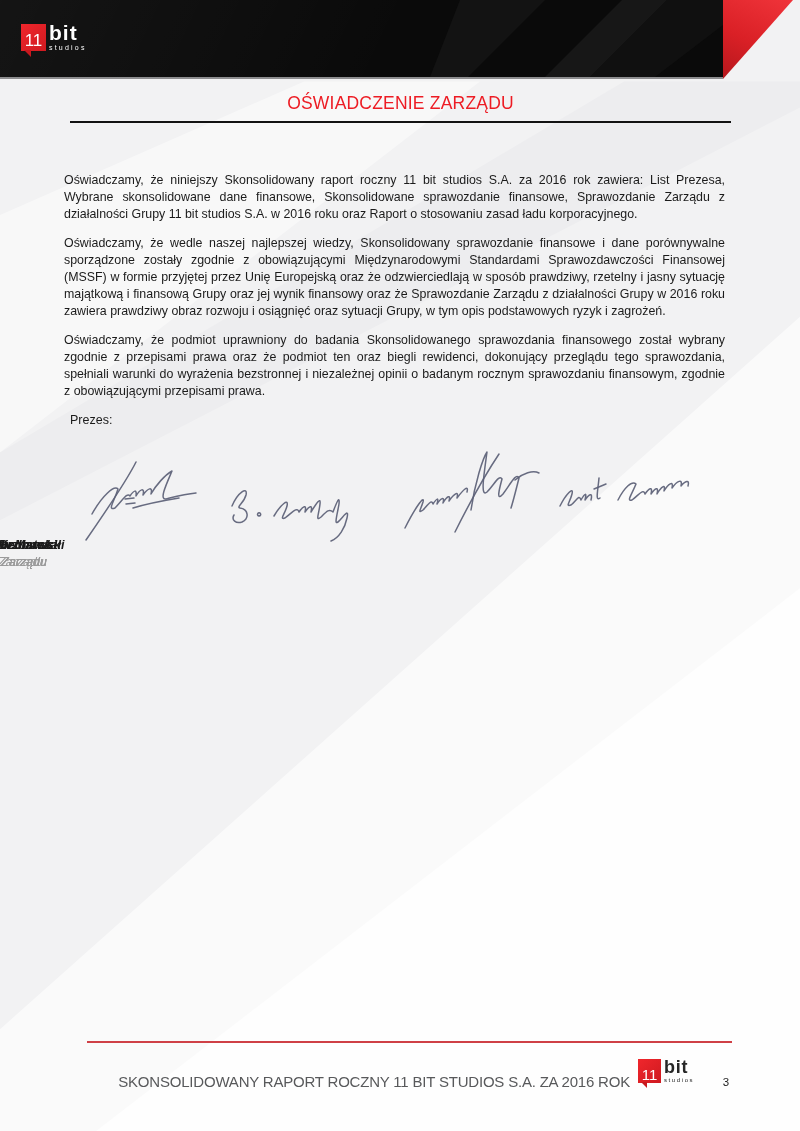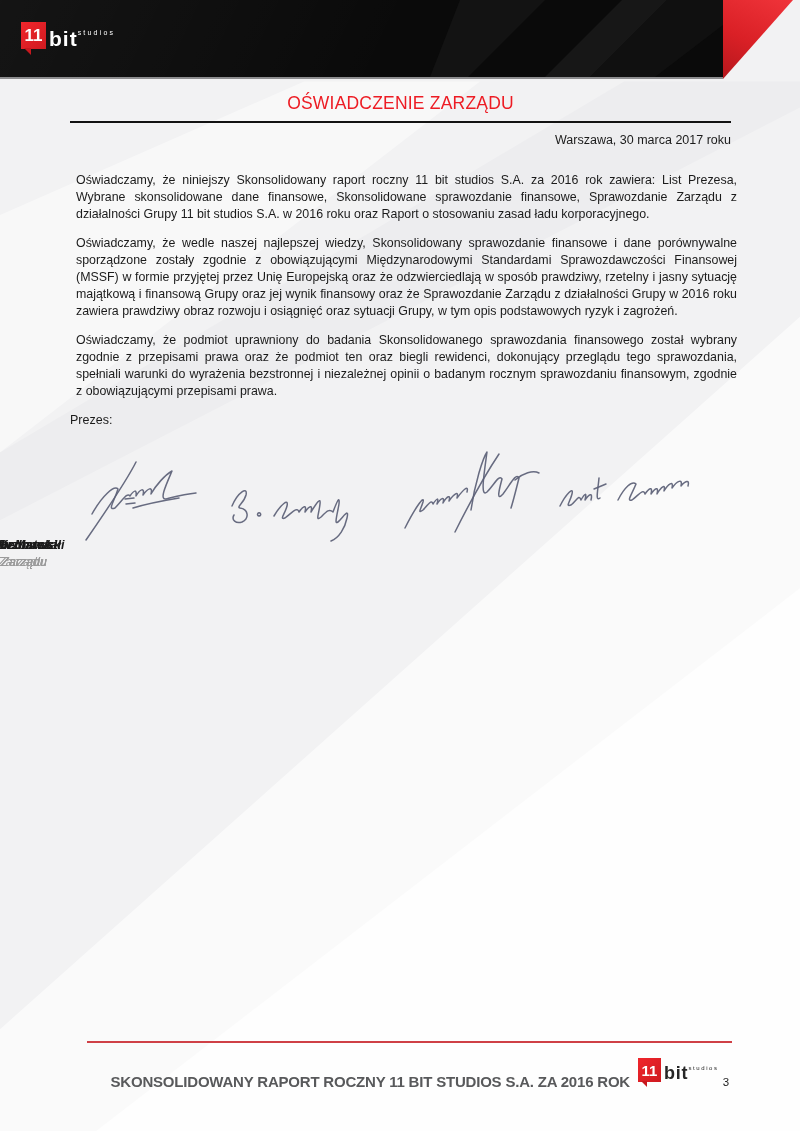--- a/index.html
+++ b/index.html
@@ -20,43 +20,43 @@
   .hp{position:absolute;inset:0;}
   .hp1{background:#171717;clip-path:polygon(545px 77px,622px 0,667px 0,590px 77px);}
   .hp2{background:#101010;clip-path:polygon(590px 77px,667px 0,723px 0,723px 25px,655px 77px);}
   .hp3{background:#131313;clip-path:polygon(460px 0,545px 0,468px 77px,430px 77px);}
   .hp4{background:linear-gradient(115deg,rgba(255,255,255,.045),rgba(255,255,255,0) 55%);}
   .header-red{position:absolute;left:723px;top:0;width:70px;height:79px;
     background:linear-gradient(205deg,#f0343a 0%,#da2026 55%,#b5171c 100%);
     clip-path:polygon(0 0,100% 0,0 100%);}
   
   .logo{display:flex;align-items:flex-end;}
-  .logo-square{position:relative;display:flex;align-items:center;justify-content:center;
-    background:linear-gradient(135deg,#f0262c,#cf1a20);color:#fff;font-weight:bold;}
+  .logo-square{position:relative;display:flex;align-items:flex-end;justify-content:center;
+    background:linear-gradient(135deg,#f0262c,#cf1a20);color:#fff;font-weight:normal;}
   .logo-tail{position:absolute;left:3px;bottom:-6px;width:0;height:0;
     border-left:7px solid transparent;border-top:7px solid #c8181e;}
-  .logo-text{display:flex;flex-direction:row;line-height:1;margin-left:3px;}
+  .logo-text{display:flex;flex-direction:column;line-height:1;margin-left:3px;}
   .logo-bit{font-weight:bold;}
   .logo-studios{letter-spacing:2.2px;margin-top:1px;}
   .logo--header{position:absolute;left:21px;top:22px;}
   .logo--header .logo-square{width:25px;height:27px;font-size:17px;}
   .logo--header .logo-bit{font-size:21px;color:#fff;letter-spacing:1px;}
   .logo--header .logo-studios{font-size:7px;color:#fff;}
   .logo--footer{position:absolute;left:638px;top:1058px;}
   .logo--footer .logo-square{width:23px;height:24px;font-size:15px;}
   .logo--footer .logo-bit{font-size:18px;color:#262626;letter-spacing:.8px;}
   .logo--footer .logo-studios{font-size:6px;color:#262626;letter-spacing:1.6px;}
   .logo--footer .logo-tail{border-left-width:6px;border-top-width:6px;bottom:-5px;}
   
   .title{position:absolute;top:93px;left:70px;width:661px;text-align:center;
     color:#ed1c24;font-size:17.5px;font-weight:normal;letter-spacing:.2px;}
   .title-rule{position:absolute;top:121px;left:70px;width:661px;height:2px;background:#121212;}
   .date-line{position:absolute;top:133px;left:70px;width:661px;text-align:right;font-size:12.5px;}
   
-  .bodytext{position:absolute;top:172px;left:76px;width:661px;
+  .bodytext{position:absolute;top:172px;left:64px;width:661px;
     font-size:12.4px;line-height:17px;text-align:justify;}
   .bodytext p{margin:0 0 12px;}
   .podpisy{position:absolute;top:413px;left:70px;font-size:12.5px;}
   
   .signatures{position:absolute;top:446px;left:70px;width:661px;height:100px;}
   .sig{position:absolute;}
   .sig path{fill:none;stroke:#5b5f76;stroke-width:1.5;stroke-linecap:round;stroke-linejoin:round;opacity:.92;}
   .sig1{left:2px;top:6px;}
   .sig2{left:148px;top:20px;}
   .sig3{left:325px;top:0px;}
@@ -65,21 +65,21 @@
   .signatory{position:absolute;top:538px;transform:translateX(-50%);text-align:center;white-space:nowrap;}
   .signatory:nth-of-type(1){left:210px;}
   .signatory:nth-of-type(2){left:391px;}
   .signatory:nth-of-type(3){left:549px;}
   .signatory:nth-of-type(4){left:699px;}
   .signatory .name{font-size:12.6px;font-weight:bold;font-style:italic;color:#1b1b1b;}
   .signatory .role{font-size:12.4px;font-style:italic;color:#9b9b9b;margin-top:3px;}
   
   .footer-rule{position:absolute;top:1041px;left:87px;width:645px;height:2px;background:#cf4046;}
   .footer-title{position:absolute;top:1073px;left:70px;width:560px;text-align:right;
-    font-size:15px;font-weight:bold;color:#58595b;letter-spacing:-0.2px;white-space:nowrap;}
+    font-size:15px;font-weight:normal;color:#58595b;letter-spacing:-0.2px;white-space:nowrap;}
   .page-number{position:absolute;top:1076px;left:717px;width:18px;text-align:center;
     font-size:11.5px;color:#222;}
 </style>
 </head>
 <body>
 
 <div class="page">
 
   <div class="bg bgA"></div>
   <div class="bg bgD"></div>
@@ -101,21 +101,20 @@
       </span>
       <span class="logo-text">
         <span class="logo-bit">bit</span>
         <span class="logo-studios">studios</span>
       </span>
     </div>
   </div>
 
   <div class="title">OŚWIADCZENIE ZARZĄDU</div>
   <div class="title-rule"></div>
-  <div class="date-line">Warszawa, 30 marca 2017 roku</div>
 
   <div class="bodytext">
     <p>Oświadczamy, że niniejszy Skonsolidowany raport roczny 11 bit studios S.A. za 2016 rok zawiera: List Prezesa, Wybrane skonsolidowane dane finansowe, Skonsolidowane sprawozdanie finansowe, Sprawozdanie Zarządu z działalności Grupy 11 bit studios S.A. w 2016 roku oraz Raport o stosowaniu zasad ładu korporacyjnego.</p>
     <p>Oświadczamy, że wedle naszej najlepszej wiedzy, Skonsolidowany sprawozdanie finansowe i dane porównywalne sporządzone zostały zgodnie z obowiązującymi Międzynarodowymi Standardami Sprawozdawczości Finansowej (MSSF) w formie przyjętej przez Unię Europejską oraz że odzwierciedlają w sposób prawdziwy, rzetelny i jasny sytuację majątkową i finansową Grupy oraz jej wynik finansowy oraz że Sprawozdanie Zarządu z działalności Grupy w 2016 roku zawiera prawdziwy obraz rozwoju i osiągnięć oraz sytuacji Grupy, w tym opis podstawowych ryzyk i zagrożeń.</p>
     <p>Oświadczamy, że podmiot uprawniony do badania Skonsolidowanego sprawozdania finansowego został wybrany zgodnie z przepisami prawa oraz że podmiot ten oraz biegli rewidenci, dokonujący przeglądu tego sprawozdania, spełniali warunki do wyrażenia bezstronnej i niezależnej opinii o badanym rocznym sprawozdaniu finansowym, zgodnie z obowiązującymi przepisami prawa.</p>
   </div>
 
   <div class="podpisy">Prezes:</div>
 
   <div class="signatures">

